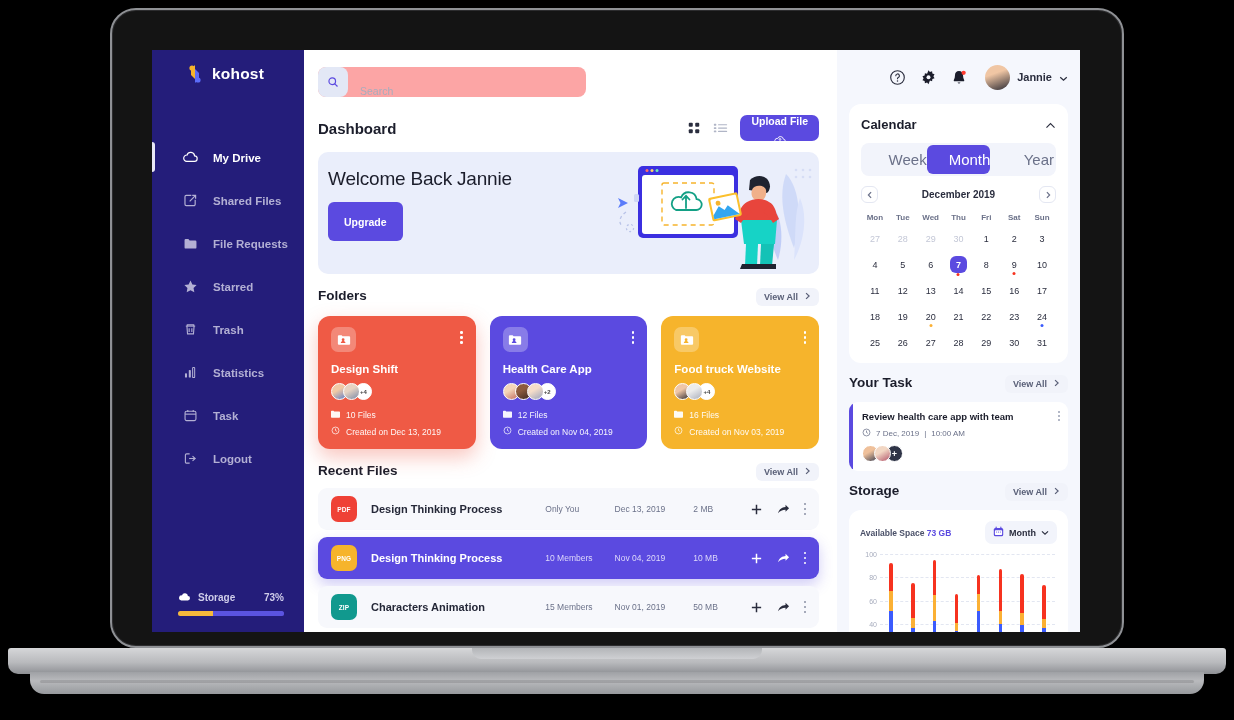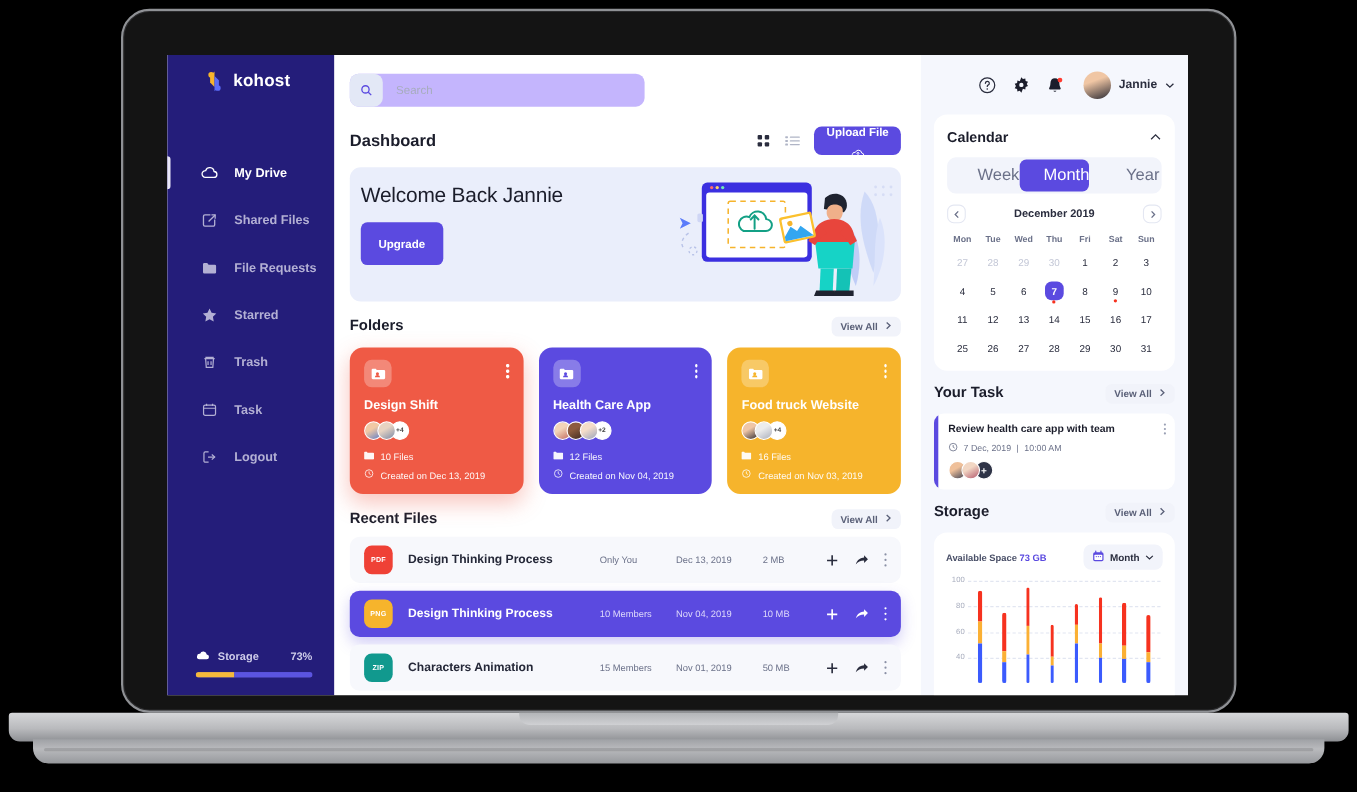--- a/index.html
+++ b/index.html
@@ -110,23 +110,23 @@
   
   .main {
     flex: 1;
     background: #ffffff;
     padding: 10px 18px 0 14px;
     overflow: hidden;
     position: relative;
   }
 
   .searchbar {
-    display:flex; align-items:center;
+    display:flex; align-items:flex-end;
     height: 30px; width: 268px;
-    background:#c4b5fd; border-radius: 8px;
+    background:#fca5a5; border-radius: 8px;
     margin-top: 7px;
   }
   .search-btn {
     width:30px; height:30px; border-radius:8px;
     background:#e3e8f6; display:flex; align-items:center; justify-content:center;
     flex:none; cursor:pointer;
   }
   .search-input {
     border:none; outline:none; background:transparent;
     font-family:"Liberation Sans", sans-serif;
@@ -367,20 +367,30 @@
         <div class="nav-item">
           <span class="nav-ico">
             <svg width="17" height="17" viewBox="0 0 20 20" fill="none" stroke="#b3b0d4" stroke-width="1.3">
                 <path d="M4.5 6h11"></path>
                 <path d="M6.2 6V4.6h7.6V6"></path>
                 <path d="M5.8 6l.7 9.2h7l.7-9.2"></path>
                 <path d="M8.4 8.6v4.2M11.6 8.6v4.2"></path>
               </svg>
           </span>
           <span>Trash</span>
+        </div>
+        <div class="nav-item">
+          <span class="nav-ico">
+            <svg width="17" height="17" viewBox="0 0 20 20">
+                <rect x="3.5" y="11" width="2.4" height="5" rx=".8" fill="#b3b0d4"></rect>
+                <rect x="8" y="7" width="2.4" height="9" rx=".8" fill="#b3b0d4"></rect>
+                <rect x="12.5" y="4" width="2.4" height="12" rx=".8" fill="none" stroke="#b3b0d4" stroke-width="1.2"></rect>
+              </svg>
+          </span>
+          <span>Statistics</span>
         </div>
         <div class="nav-item">
           <span class="nav-ico">
             <svg width="17" height="17" viewBox="0 0 20 20" fill="none" stroke="#b3b0d4" stroke-width="1.3">
                 <rect x="3.6" y="5" width="12.8" height="11" rx="1.8"></rect>
                 <path d="M3.6 8.4h12.8"></path>
                 <path d="M6.8 3.6v2.4M13.2 3.6v2.4"></path>
               </svg>
           </span>
           <span>Task</span>
@@ -821,20 +831,35 @@
           <span class="day">10</span>
         </div>
         <div class="week">
           <span class="day">11</span>
           <span class="day">12</span>
           <span class="day">13</span>
           <span class="day">14</span>
           <span class="day">15</span>
           <span class="day">16</span>
           <span class="day">17</span>
+        </div>
+        <div class="week">
+          <span class="day">18</span>
+          <span class="day">19</span>
+          <span class="day">
+            <span>20</span>
+            <i class="dot" style="background:#fbb034"></i>
+          </span>
+          <span class="day">21</span>
+          <span class="day">22</span>
+          <span class="day">23</span>
+          <span class="day">
+            <span>24</span>
+            <i class="dot" style="background:#3b5bfd"></i>
+          </span>
         </div>
         <div class="week">
           <span class="day">25</span>
           <span class="day">26</span>
           <span class="day">27</span>
           <span class="day">28</span>
           <span class="day">29</span>
           <span class="day">30</span>
           <span class="day">31</span>
         </div>

